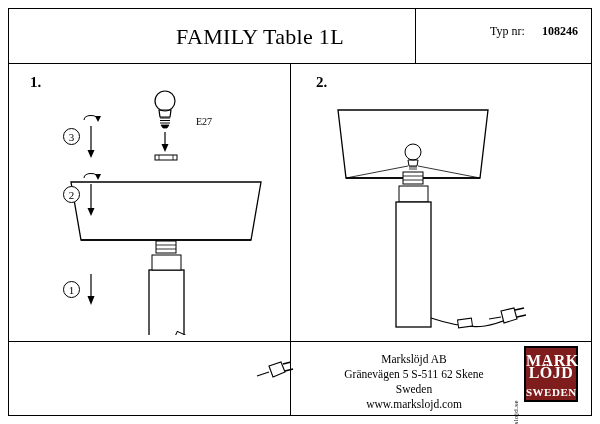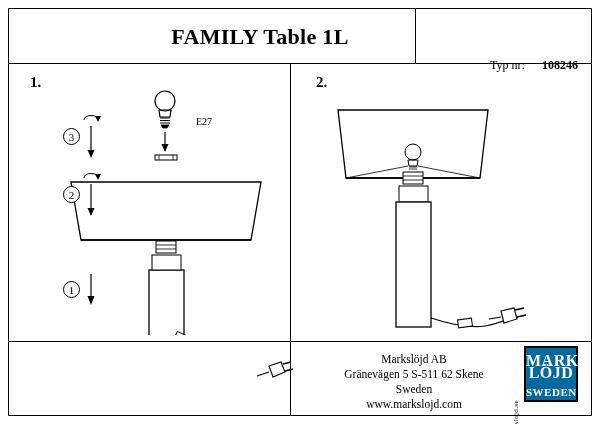--- a/index.html
+++ b/index.html
@@ -40,34 +40,33 @@
   }
 
   
   .title {
     position: absolute;
     left: 0;
     top: 24px;
     width: 520px;
     text-align: center;
     font-size: 22px;
-    font-weight: bold;
+    font-weight: normal;
     letter-spacing: 0.3px;
   }
   .hdr-right {
     position: absolute;
     right: 22px;
     top: 22px;
     font-size: 12px;
     font-family: "Liberation Serif", serif;
     line-height: 18px;
   }
   .hdr-right .row {
     white-space: nowrap;
-    margin-top: 34px;
   }
   .hdr-right .lbl {
     display: inline-block;
     width: 52px;
   }
   .hdr-right .val {
     font-weight: bold;
   }
 
   
@@ -105,21 +104,21 @@
     font-size: 11.5px;
     line-height: 15px;
   }
   .logo {
     position: absolute;
     right: 22px;
     bottom: 22px;
     width: 54px;
     height: 56px;
     border: 2px solid #000;
-    background: #0369a1;
+    background: #7f1d1d;
     color: #fff;
     box-sizing: border-box;
   }
   .logo .l1, .logo .l2, .logo .l3 {
     position: absolute;
     left: 0;
     width: 100%;
     text-align: center;
     font-family: "Liberation Serif", serif;
     font-weight: bold;

